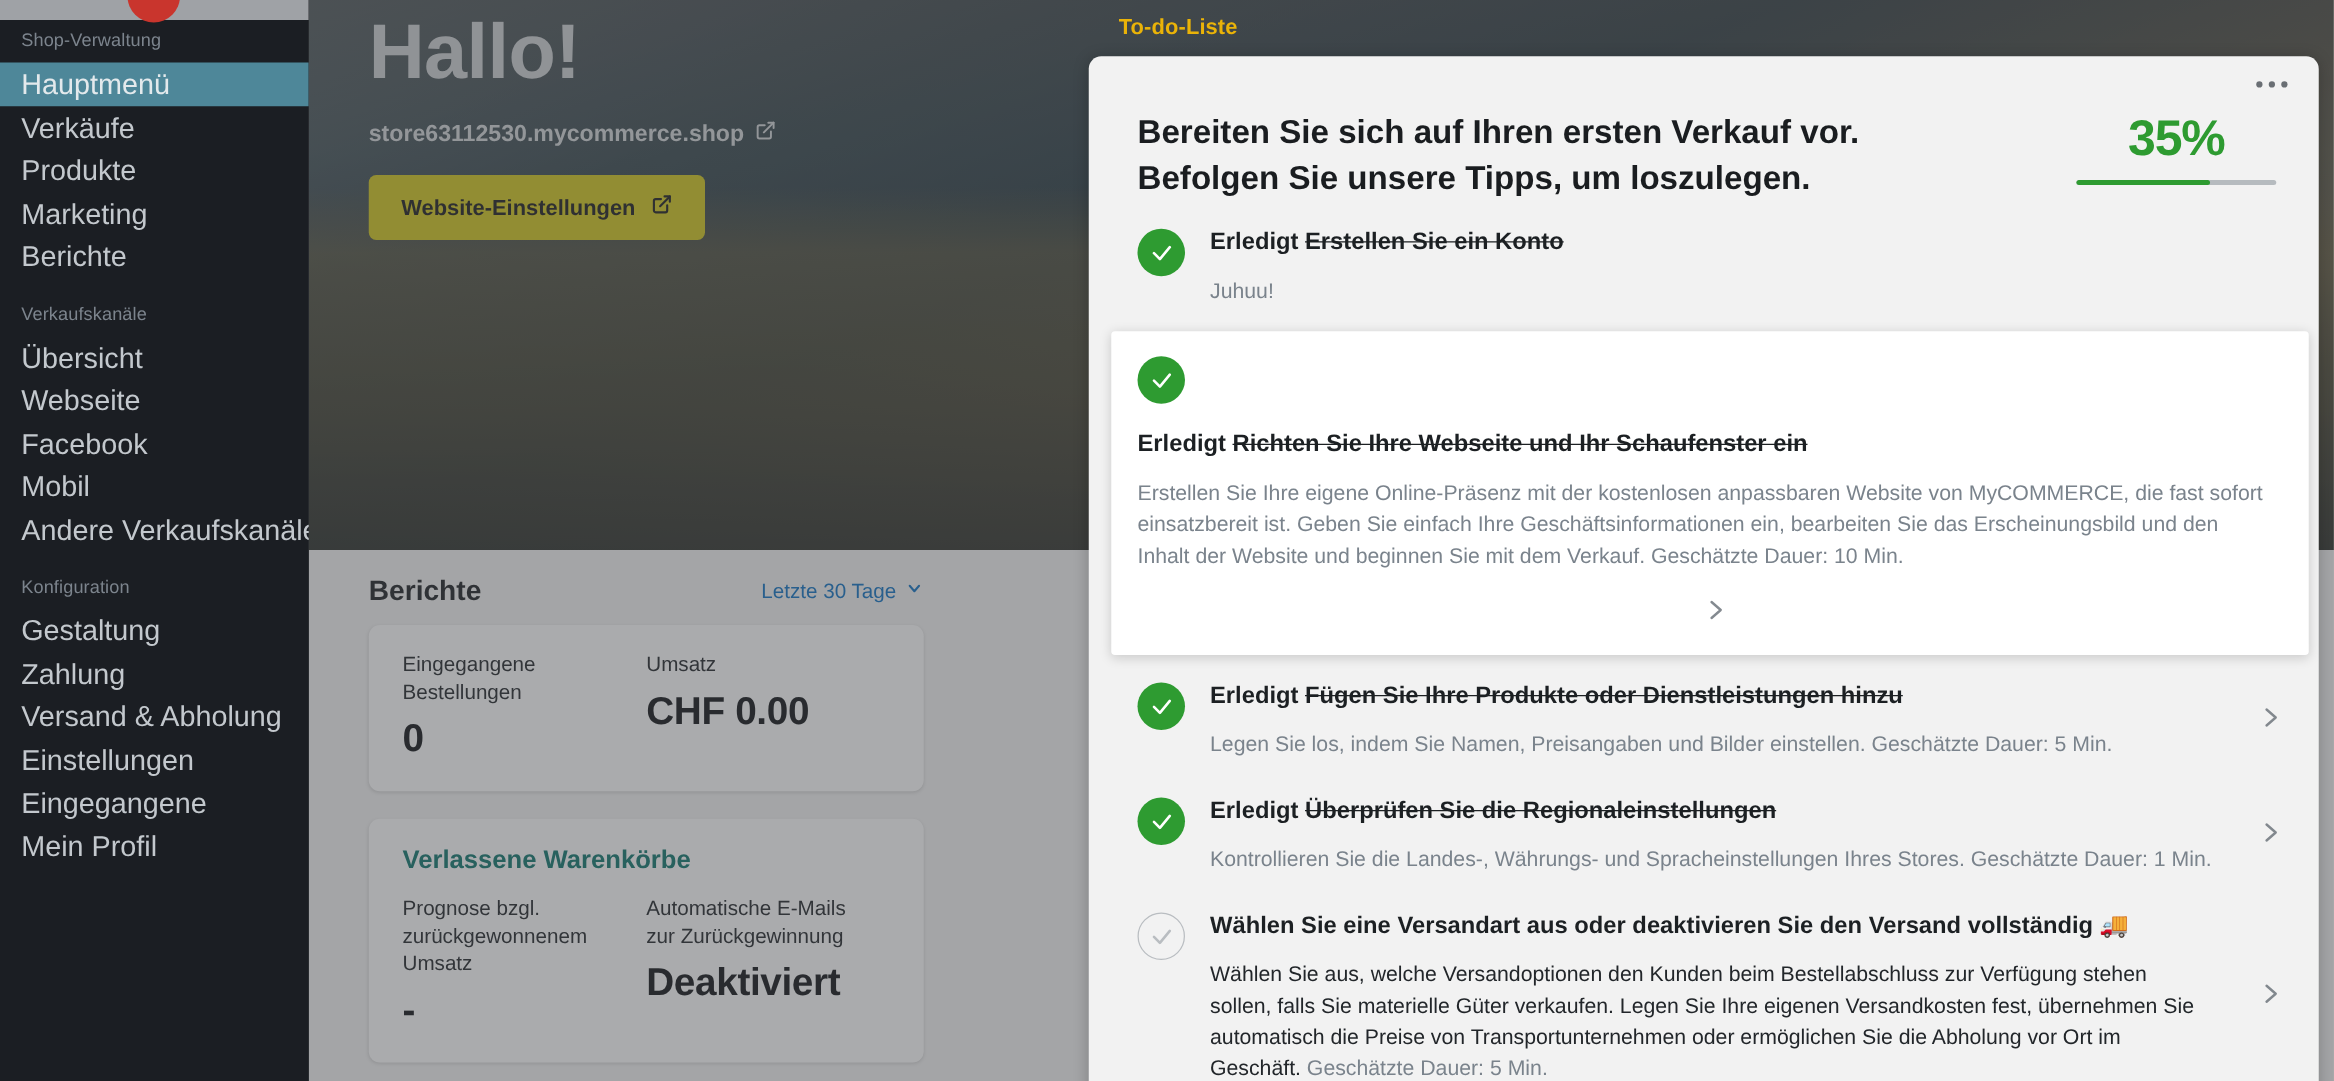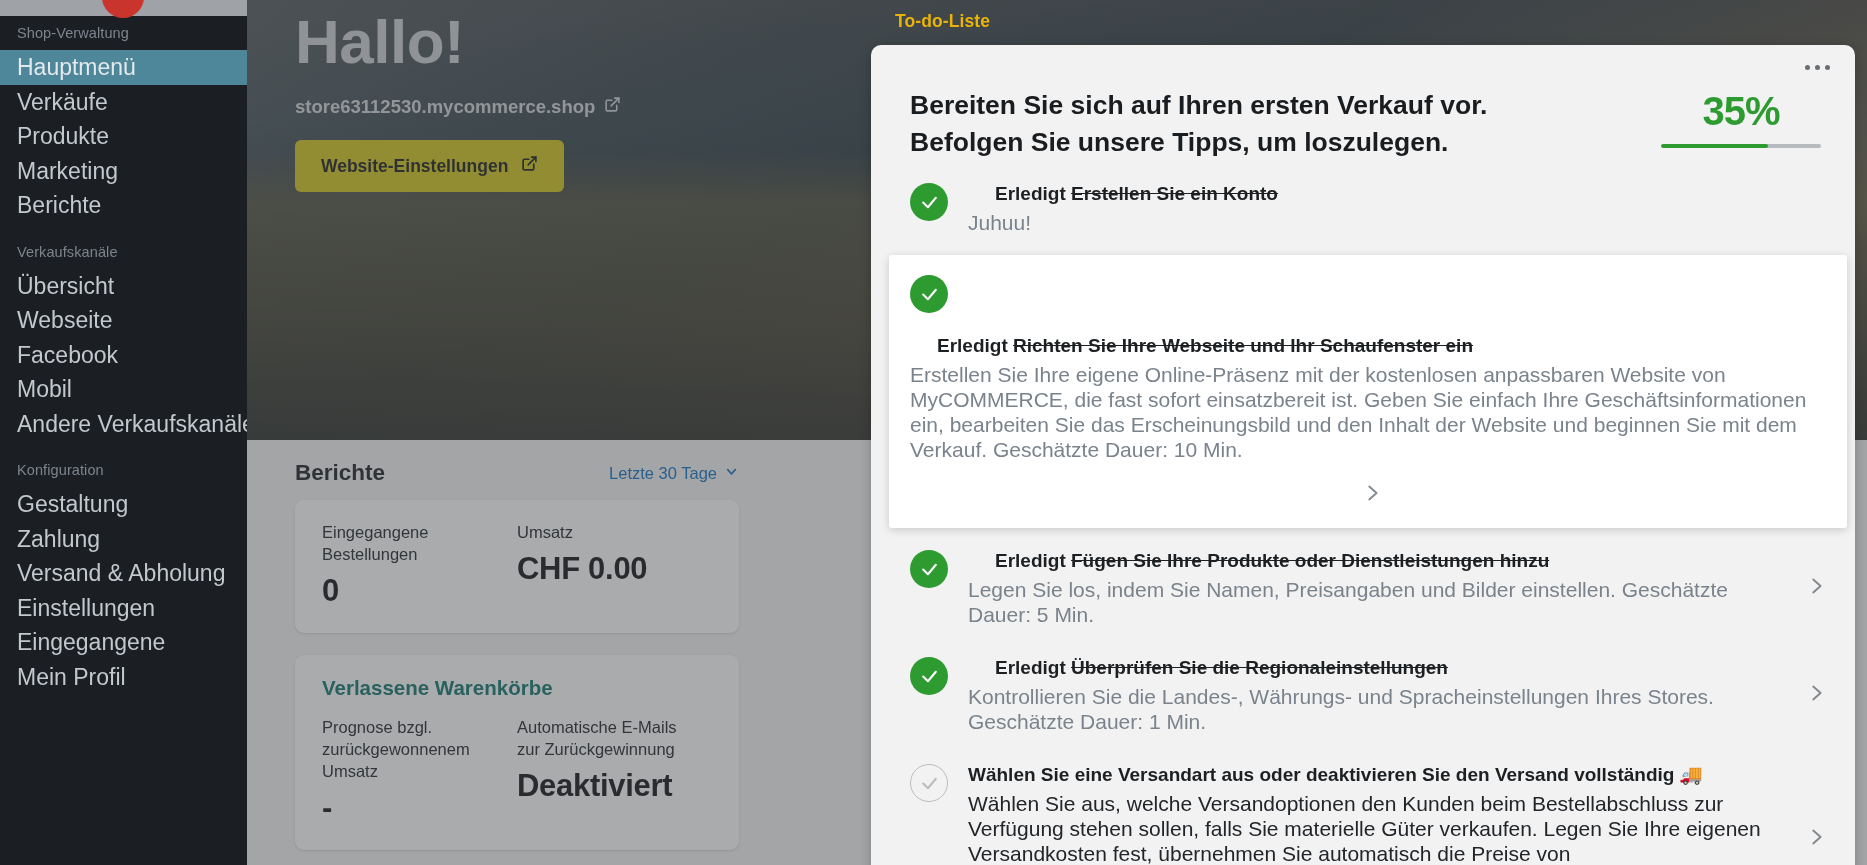--- a/index.html
+++ b/index.html
@@ -295,25 +295,25 @@
   }
   .check.done { background: #2e9b31; }
   .check.todo { background: transparent; border: 1.5px solid #b9bdc1; }
   .task-body { flex: 1 1 auto; min-width: 0; }
   .task-title {
     font-size: 19px;
     font-weight: 700;
     color: #1c2023;
     line-height: 26px;
   }
-  .task-title .done-prefix { text-decoration: none; margin-left: 27px; }
+  .task-title .done-prefix { text-decoration: none; }
   .task-title .struck { text-decoration: line-through; }
   .task-desc {
-    margin-top: 3px;
-    font-size: 21px;
+    margin-top: 13px;
+    font-size: 17px;
     line-height: 25px;
     color: #7a838c;
   }
   .task-desc .dark { color: #22262a; }
   .task-desc .muted { color: #7a838c; }
   .chevron {
     flex: 0 0 auto;
     align-self: center;
     color: #6f767d;
     opacity: .85;

